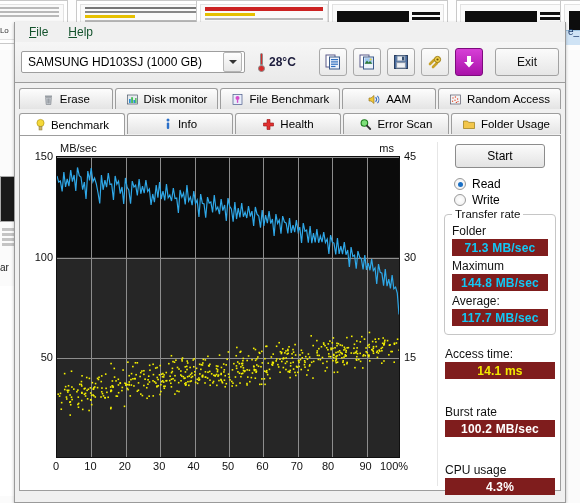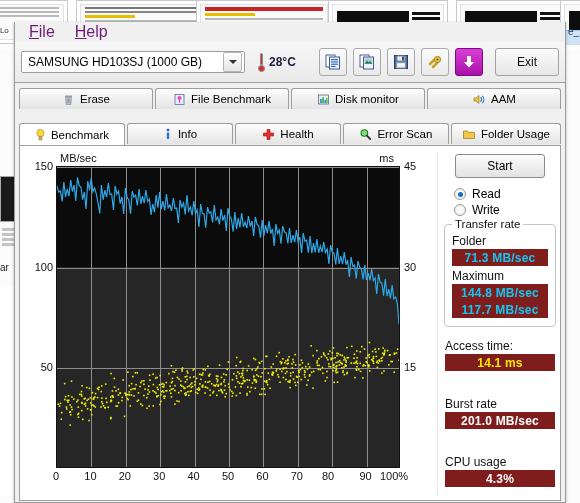--- a/index.html
+++ b/index.html
@@ -35,21 +35,21 @@
   #app-window{
     position:absolute;left:14px;top:22px;width:552px;height:481px;
     background:#f0f0f0;
     border:1px solid #9a9a9a;border-top:none;
     box-sizing:border-box;
     box-shadow:0 1px 3px rgba(0,0,0,.25);
   }
 
   
   #menu-bar{height:20px;background:#f0f0f0;display:flex;align-items:center;padding-left:4px;}
-  .menu-item{padding:2px 10px;color:#701a75;font-size:16px;cursor:default;}
+  .menu-item{padding:2px 10px;color:#14532d;font-size:12px;cursor:default;}
   .menu-item u{text-decoration:underline;}
 
   
   #toolbar{height:40px;display:flex;align-items:center;padding:0 6px;gap:6px;
            background:linear-gradient(#f6f6f6,#eaeaea);border-bottom:1px solid #9c9c9c;}
   #drive-select{
     width:224px;height:22px;background:#fff;border:1px solid #9e9e9e;border-radius:2px;
     display:flex;align-items:center;padding:0 2px 0 6px;font-size:12px;box-sizing:border-box;
   }
   #drive-select .label{flex:1;white-space:nowrap;overflow:hidden;}
@@ -72,21 +72,21 @@
   
   #tabs-area{padding:5px 4px 0 4px;background:#f0f0f0;}
   .tab-row{display:flex;gap:2px;}
   .tab{
     height:21px;display:flex;align-items:center;gap:5px;padding:0 10px;
     background:linear-gradient(#fdfdfd,#e4e4e4);
     border:1px solid #9d9d9d;border-bottom:none;border-radius:3px 3px 0 0;
     font-size:11.5px;white-space:nowrap;box-sizing:border-box;
   }
   .tab.active{background:#fff;position:relative;z-index:3;height:22px;}
-  .tab-row.row2{margin-top:14px;position:relative;z-index:2;}
+  .tab-row.row2{margin-top:4px;position:relative;z-index:2;}
   .tab-row.row2 .tab{flex:1;justify-content:center;}
   .tab-row.row1 .tab{flex:1;justify-content:center;}
 
   
   #content-panel{
     margin:0 4px 4px 4px;height:356px;background:#fff;
     border:1px solid #9d9d9d;border-top:1px solid #9d9d9d;
     position:relative;box-sizing:border-box;
   }
 
@@ -292,47 +292,62 @@
               <path d="M5.2 5.4 V10.5"></path>
               <path d="M6.5 5.4 V10.5"></path>
               <path d="M7.8 5.4 V10.5"></path>
             </g>
         </svg>
         <span>Erase</span>
       </div>
 
       <div class="tab">
         <svg width="13" height="13" viewBox="0 0 13 13">
-          <rect x="2" y="1.5" width="9" height="10" fill="#e9eefb" stroke="#4a5a8a" stroke-width=".7"></rect>
-          <circle cx="6.5" cy="5" r="2" fill="#d64cc9"></circle>
-          <rect x="5.9" y="6.6" width="1.3" height="3.2" fill="#d64cc9"></rect>
-        </svg>
-        <span>File Benchmark</span>
-      </div>
-
-      <div class="tab">
-        <svg width="13" height="13" viewBox="0 0 13 13">
           <rect x="1.5" y="2" width="10" height="9" fill="#e8ebef" stroke="#4a5a6a" stroke-width=".7"></rect>
           <rect x="3" y="6" width="1.7" height="4" fill="#2a8fd8"></rect>
           <rect x="5.2" y="4.2" width="1.7" height="5.8" fill="#36b84a"></rect>
           <rect x="7.4" y="7" width="1.7" height="3" fill="#2a8fd8"></rect>
           <rect x="9.2" y="5" width="1.3" height="5" fill="#36b84a"></rect>
         </svg>
         <span>Disk monitor</span>
       </div>
 
       <div class="tab">
+        <svg width="13" height="13" viewBox="0 0 13 13">
+          <rect x="2" y="1.5" width="9" height="10" fill="#e9eefb" stroke="#4a5a8a" stroke-width=".7"></rect>
+          <circle cx="6.5" cy="5" r="2" fill="#d64cc9"></circle>
+          <rect x="5.9" y="6.6" width="1.3" height="3.2" fill="#d64cc9"></rect>
+        </svg>
+        <span>File Benchmark</span>
+      </div>
+
+      <div class="tab">
         <svg width="14" height="13" viewBox="0 0 14 13">
           <path d="M2 5 H4 L7 2.5 V10.5 L4 8 H2 Z" fill="#f0c83c" stroke="#8a6a10" stroke-width=".6"></path>
           <path d="M8.6 4.2 A3.4 3.4 0 0 1 8.6 8.8" stroke="#3a6ec0" stroke-width="1.1" fill="none"></path>
           <path d="M10.4 2.8 A5.4 5.4 0 0 1 10.4 10.2" stroke="#3a6ec0" stroke-width="1.1" fill="none"></path>
         </svg>
         <span>AAM</span>
       </div>
 
+      <div class="tab">
+        <svg width="13" height="13" viewBox="0 0 13 13">
+          <rect x="1.5" y="2" width="10" height="9" fill="#f3f4f6" stroke="#5a5a6a" stroke-width=".7"></rect>
+          <g fill="#e04a2a">
+              <circle cx="4" cy="5" r=".7"></circle>
+              <circle cx="6.4" cy="4" r=".7"></circle>
+              <circle cx="8.6" cy="6" r=".7"></circle>
+              <circle cx="3.6" cy="8.2" r=".7"></circle>
+              <circle cx="6" cy="7.2" r=".7"></circle>
+              <circle cx="9" cy="8.6" r=".7"></circle>
+              <circle cx="7.4" cy="9.4" r=".7"></circle>
+            </g>
+        </svg>
+        <span>Random Access</span>
+      </div>
     </div>
 
     <div class="tab-row row2">
       <div class="tab active">
         <svg width="11" height="14" viewBox="0 0 11 14">
           <circle cx="5.5" cy="5" r="3.6" fill="#f5d93a" stroke="#a88b08" stroke-width=".6"></circle>
           <rect x="4" y="8.6" width="3" height="3.4" fill="#c9b26a" stroke="#8a7a30" stroke-width=".5"></rect>
         </svg>
         <span>Benchmark</span>
       </div>
@@ -1057,26 +1072,27 @@
         <span class="radio"></span>
         <span>Write</span>
       </div>
 
       <div class="group">
         <div class="gtitle">Transfer rate</div>
         <div class="field-label">Folder</div>
         <div class="lcd cyan">71.3 MB/sec</div>
         <div class="field-label">Maximum</div>
         <div class="lcd cyan">144.8 MB/sec</div>
+        <div class="field-label">Average:</div>
         <div class="lcd cyan">117.7 MB/sec</div>
       </div>
 
       <div id="lower-stats">
         <div class="field-label">Access time:</div>
         <div class="lcd yellow">14.1 ms</div>
         <div class="field-label">Burst rate</div>
-        <div class="lcd white">201.0 MB/sec</div>
+        <div class="lcd white">100.2 MB/sec</div>
         <div class="field-label">CPU usage</div>
         <div class="lcd white">4.3%</div>
       </div>
     </div>
   </div>
 </div>
 
 </body></html>

